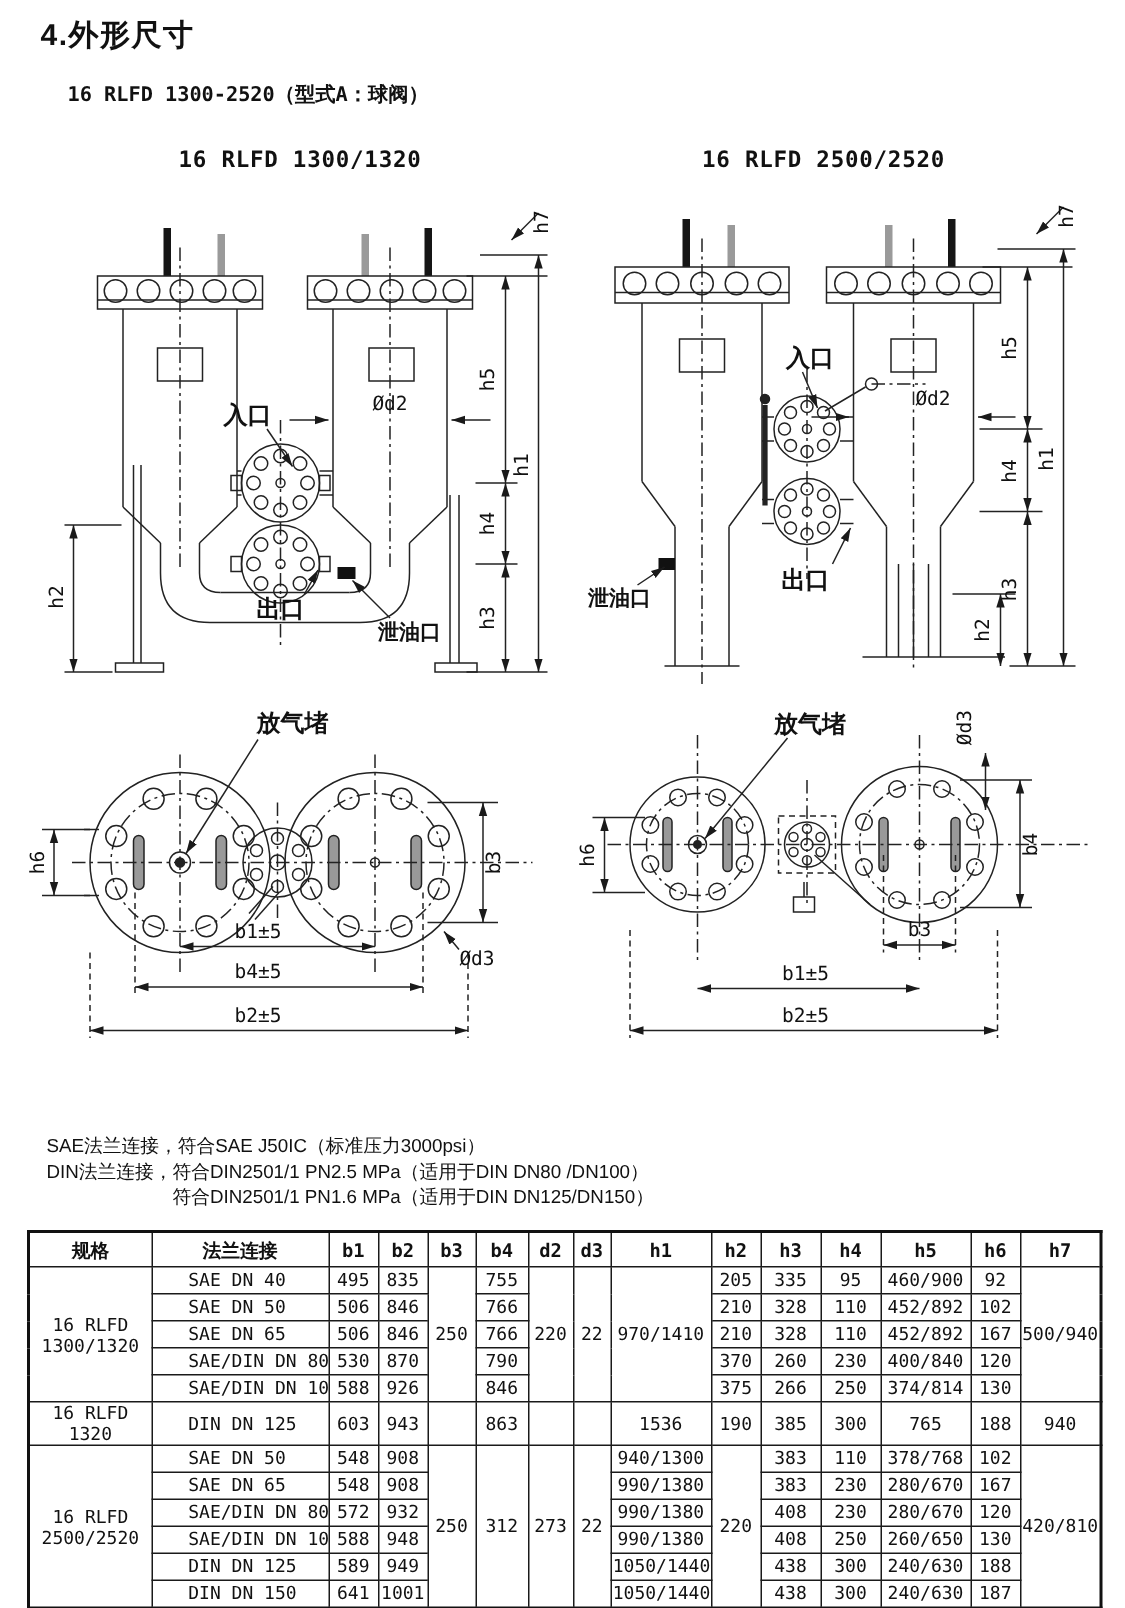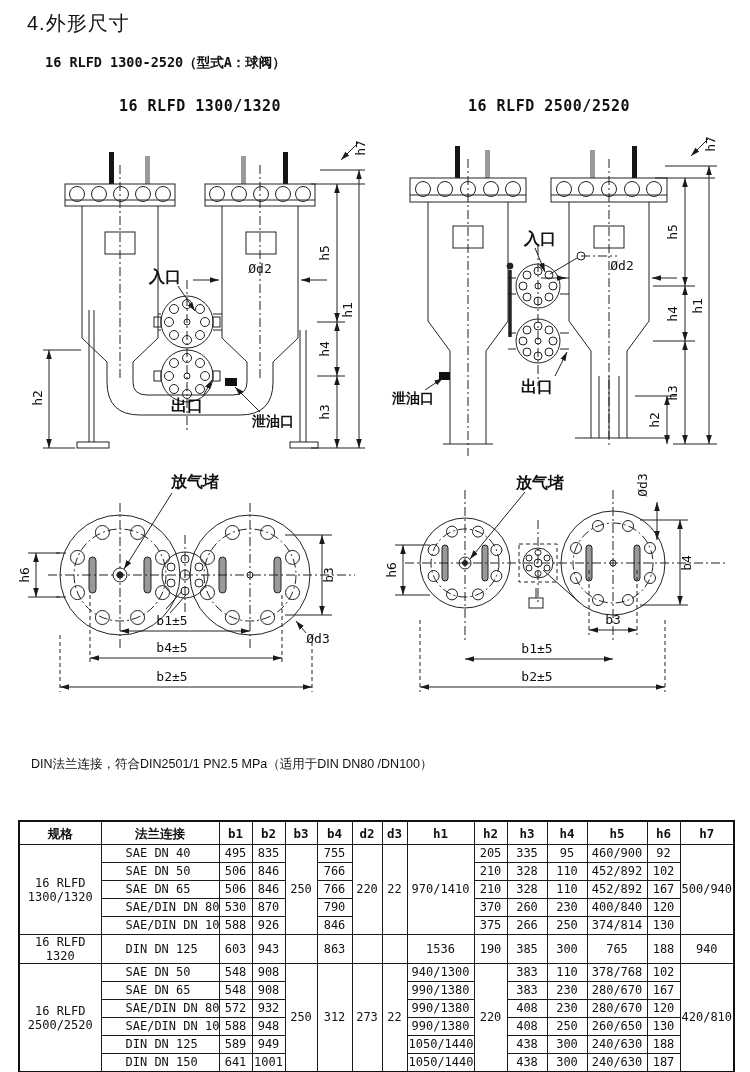--- a/index.html
+++ b/index.html
@@ -1,19 +1,19 @@
 <!DOCTYPE html>
 <html><head>
 <meta charset="utf-8">
 <style>
   html,body{margin:0;padding:0;background:#fff;}
   #page{position:relative;width:750px;height:1072px;background:#fff;overflow:hidden;
         font-family:"Liberation Sans","DejaVu Sans",sans-serif;color:#111;}
   .mono{font-family:"DejaVu Sans Mono","Liberation Mono",monospace;}
-  #title{position:absolute;left:27px;top:10px;font-size:20px;font-weight:normal;letter-spacing:1px;}
+  #title{position:absolute;left:27px;top:10px;font-size:20px;font-weight:bold;letter-spacing:1px;}
   #subtitle{position:absolute;left:45px;top:54px;font-size:13.5px;font-weight:600;}
   .caption{position:absolute;top:97px;font-size:15px;font-weight:600;letter-spacing:.5px;}
   #cap-left{left:119px;}
   #cap-right{left:468px;}
   svg{position:absolute;overflow:visible;}
   svg text{font-family:"DejaVu Sans Mono","Liberation Mono",monospace;fill:#111;stroke:none;}
   .dimtxt{font-size:13px;}
   .cjk{font-size:16px;font-weight:600;font-family:"Liberation Sans","DejaVu Sans",sans-serif;}
   .cjk2{font-size:14px;font-weight:600;font-family:"Liberation Sans","DejaVu Sans",sans-serif;}
   #notes{position:absolute;left:31px;top:756px;font-size:12.5px;line-height:17px;font-weight:500;}
@@ -448,21 +448,23 @@
     <text class="cjk" x="155" y="28" text-anchor="middle">放气堵</text>
     <text class="dimtxt" transform="rotate(-90 262 25)" x="262" y="25" text-anchor="middle">Ød3</text>
     <text class="dimtxt" transform="rotate(-90 306 103)" x="306" y="103" text-anchor="middle">b4</text>
     <text class="dimtxt" transform="rotate(-90 11 110)" x="11" y="110" text-anchor="middle">h6</text>
     <text class="dimtxt" x="228" y="164" text-anchor="middle">b3</text>
     <text class="dimtxt" x="152" y="193" text-anchor="middle">b1±5</text>
     <text class="dimtxt" x="152" y="221" text-anchor="middle">b2±5</text>
   </svg>
 
   <div id="notes">
+    <div class="n1">SAE法兰连接，符合SAE J50IC（标准压力3000psi）</div>
     <div class="n2">DIN法兰连接，符合DIN2501/1 PN2.5 MPa（适用于DIN DN80 /DN100）</div>
+    <div class="n3">符合DIN2501/1 PN1.6 MPa（适用于DIN DN125/DN150）</div>
   </div>
 
   <table id="spec-table" class="mono">
     <colgroup>
       <col style="width:82px">
         <col style="width:118px">
         <col style="width:33px">
         <col style="width:33px">
       <col style="width:32px">
         <col style="width:35px">

